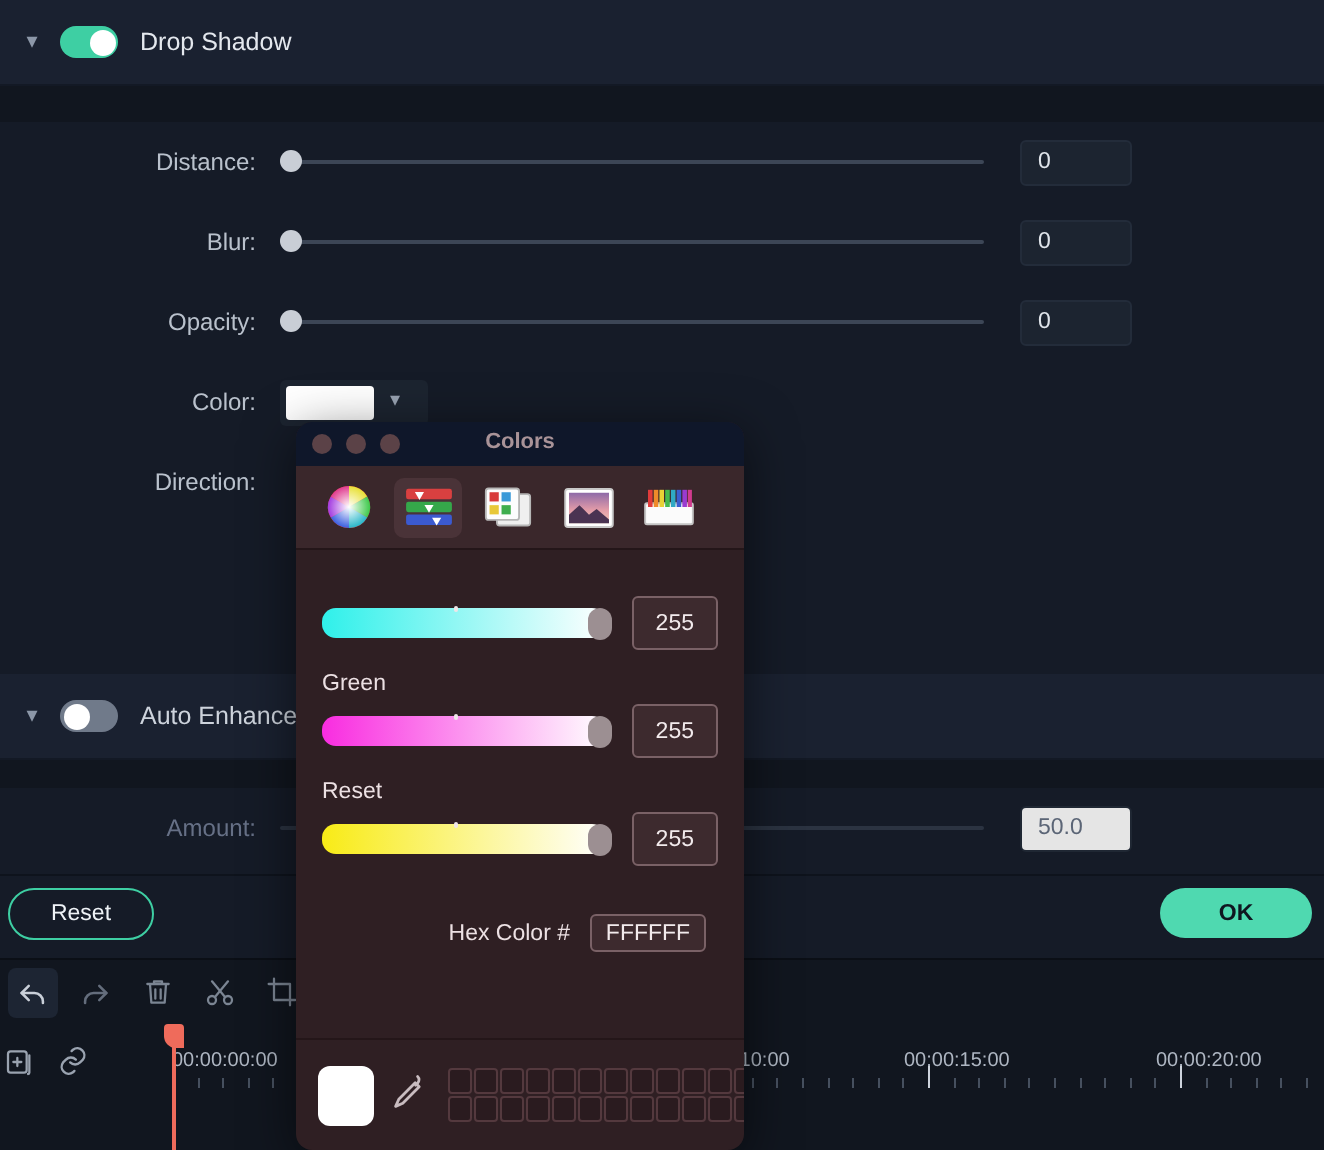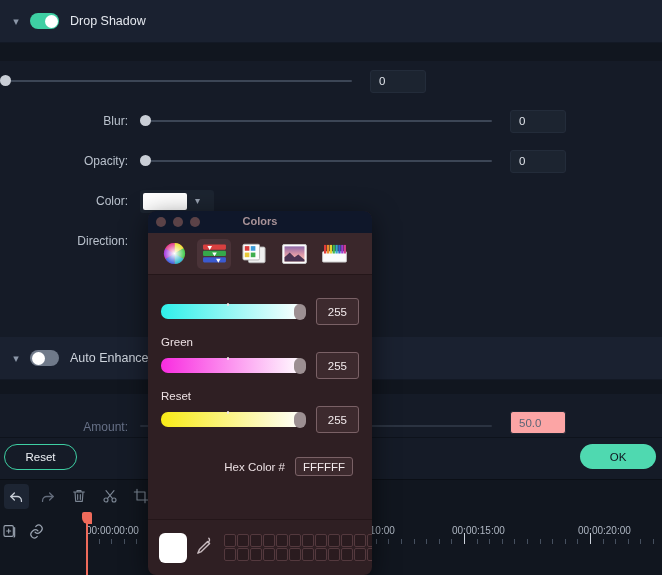--- a/index.html
+++ b/index.html
@@ -71,21 +71,21 @@
     background: #c9ced6;
   }
   .slider.dim .track { background: #2b3341; }
 
   .value-box {
     width: 56px; height: 23px; margin-left: 18px;
     background: #1c2430; border: 1px solid #232c3a; border-radius: 3px;
     display: flex; align-items: center; padding-left: 8px;
     color: #dfe4ea; font-size: 11.5px;
   }
-  .value-box.dim { color: #5b6576; background: #fca5a5; border-color: #1f2733; }
+  .value-box.dim { color: #5b6576; background: #e5e5e5; border-color: #1f2733; }
 
   .color-swatch-btn {
     width: 74px; height: 23px; background: #1c2430; border-radius: 3px;
     display: flex; align-items: center; padding: 0 3px;
   }
   .color-swatch-btn .sw {
     width: 44px; height: 17px; background: #ffffff; border-radius: 2px;
   }
   .color-swatch-btn .cv {
     margin-left: 8px; color: #98a2b1; font-size: 10px; line-height: 1;
@@ -99,21 +99,21 @@
   .btn-reset {
     position: absolute; left: 4px; top: 6px;
     width: 73px; height: 26px; border-radius: 13px;
     border: 1.3px solid #3ecfa3; background: transparent;
     color: #eef2f6; font-size: 11.5px;
     display: flex; align-items: center; justify-content: center;
   }
   .btn-ok {
     position: absolute; left: 580px; top: 444px;
     width: 76px; height: 25px; border-radius: 13px;
-    background: #4fd9b0; color: #0f1620; font-size: 11.5px; font-weight: normal;
+    background: #4fd9b0; color: #0f1620; font-size: 11.5px; font-weight: bold;
     display: flex; align-items: center; justify-content: center;
   }
 
   
   .edit-toolbar {
     position: absolute; left: 0; top: 479px; width: 662px; height: 33px;
     background: #11161f; border-top: 1px solid #0b0f16;
     display: flex; align-items: center; padding-left: 4px; gap: 6px;
   }
   .tool-ico {
@@ -268,20 +268,21 @@
     <div class="section-head">
       <div class="chevron">▾</div>
       <div class="toggle on">
           <div class="knob"></div>
         </div>
       <div class="section-title">Drop Shadow</div>
     </div>
     <div class="section-body" style="height:294px;">
 
       <div class="row" style="height:40px;margin-top:18px;">
+        <div class="row-label">Distance:</div>
         <div class="slider">
           <div class="track"></div>
           <div class="knob"></div>
         </div>
         <div class="value-box">0</div>
       </div>
 
       <div class="row">
         <div class="row-label">Blur:</div>
         <div class="slider">
@@ -316,21 +317,21 @@
 
   <div class="panel-section" style="top:337px;">
     <div class="section-head">
       <div class="chevron">▾</div>
       <div class="toggle off">
           <div class="knob"></div>
         </div>
       <div class="section-title dim">Auto Enhance</div>
     </div>
     <div class="section-body" style="height:57px;">
-      <div class="row" style="margin-top:14px;align-items:flex-end;">
+      <div class="row" style="margin-top:14px;">
         <div class="row-label dim">Amount:</div>
         <div class="slider dim">
           <div class="track"></div>
         </div>
         <div class="value-box dim">50.0</div>
       </div>
     </div>
   </div>
 
   <div class="footer-bar">

